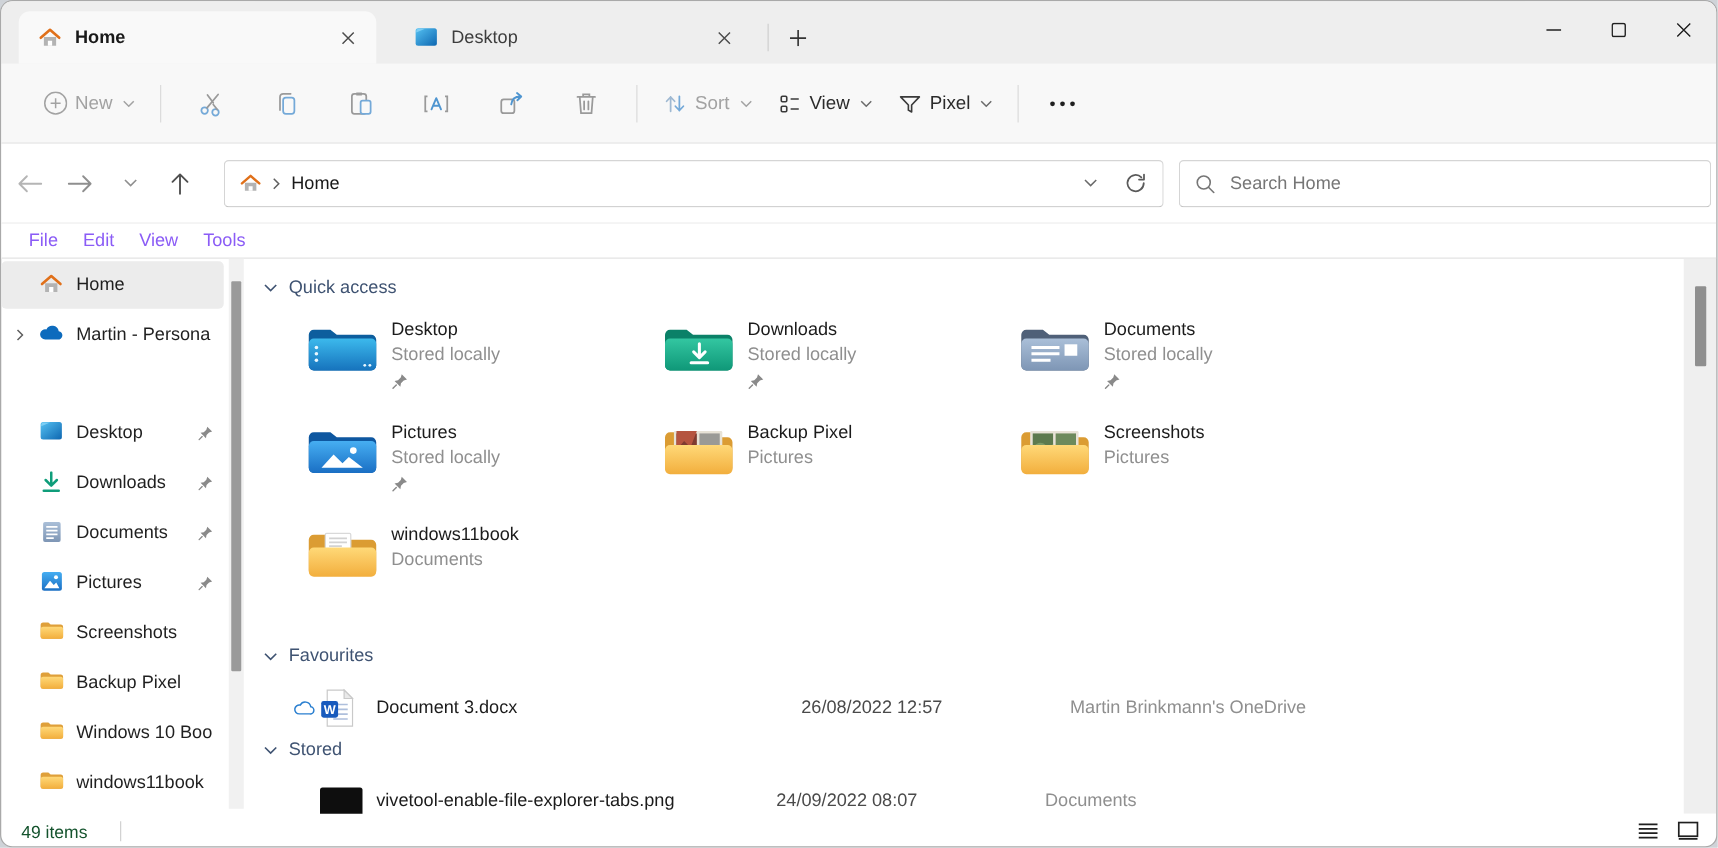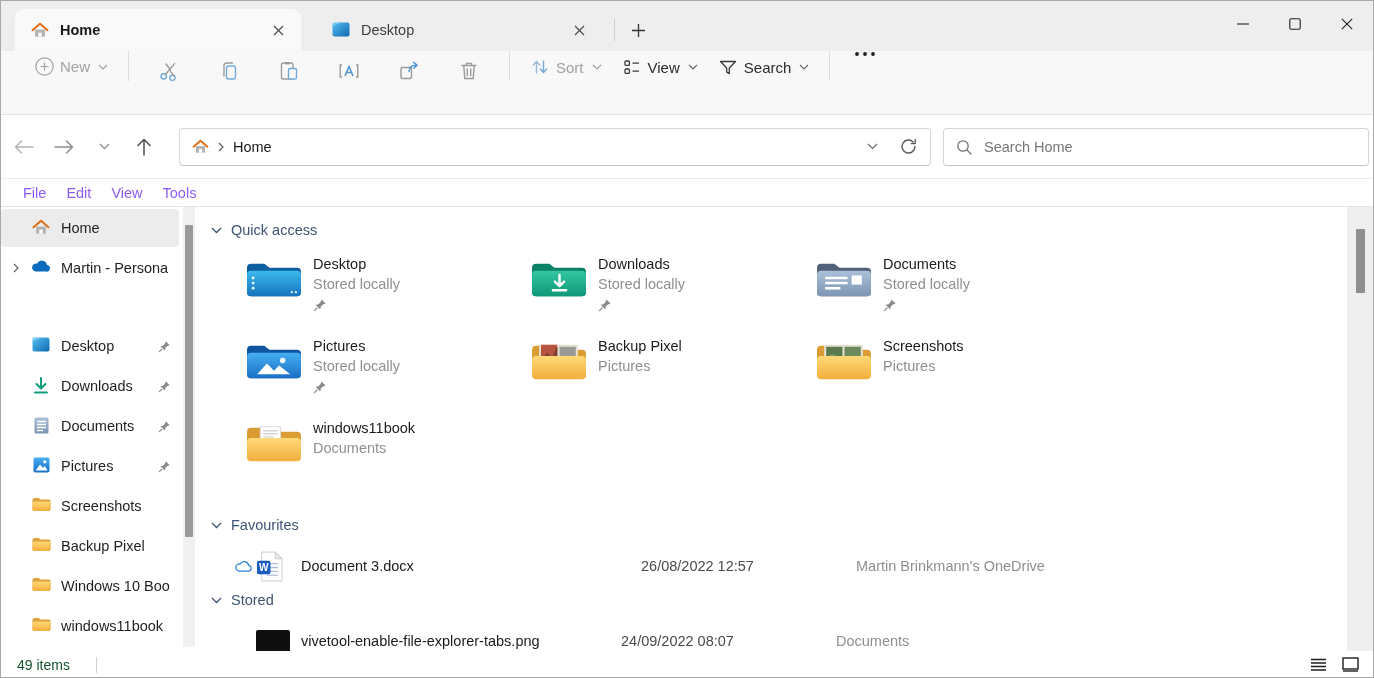--- a/index.html
+++ b/index.html
@@ -1,34 +1,34 @@
 <!DOCTYPE html>
 <html><head>
 <meta charset="utf-8">
 <style>
   html,body{margin:0;padding:0;background:#cfd3d8;font-family:"Liberation Sans",sans-serif;}
   .window{position:relative;width:1374px;height:678px;background:#fff;border:1px solid #a9a9a9;
-          border-radius:0;overflow:hidden;box-sizing:border-box;}
+          border-radius:10px;overflow:hidden;box-sizing:border-box;}
   
   .tabbar{height:50px;background:#eeeeee;display:flex;align-items:flex-end;padding-left:14px;position:relative;}
   .tab{display:flex;align-items:center;height:42px;width:286px;box-sizing:border-box;
        padding:0 10px 0 16px;border-radius:9px 9px 0 0;color:#3d3d3d;font-size:14.5px;}
   .tab.active{background:#f9f9f9;color:#191919;font-weight:bold;}
   .tab + .tab{margin-left:15px;}
   .tab .tab-ico{width:18px;height:16px;margin-right:11px;display:inline-flex;}
   .tab .tab-label{flex:1;}
   .tab-close{width:26px;height:26px;display:flex;align-items:center;justify-content:center;
              color:#5a5a5a;font-size:14px;border-radius:4px;}
   .tab-divider{width:1px;height:22px;background:#cfcfcf;margin:0 8px 10px 12px;}
   .newtab{width:30px;height:30px;margin-bottom:6px;display:flex;align-items:center;justify-content:center;
           color:#333;font-size:18px;border-radius:4px;}
   .caption{position:absolute;top:0;right:0;height:46px;display:flex;}
   .cap-btn{width:52px;height:46px;display:flex;align-items:center;justify-content:center;color:#1f1f1f;}
   
-  .toolbar{height:63px;background:#f8f8f8;border-bottom:1px solid #e2e2e2;display:flex;align-items:flex-start;padding-left:24px;}
+  .toolbar{height:63px;background:#f8f8f8;border-bottom:1px solid #e2e2e2;display:flex;align-items:center;padding-left:24px;}
   .tb-group{display:flex;align-items:center;gap:6px;padding:6px 10px;border-radius:4px;}
   .tb-label{font-size:15px;color:#2b2b2b;}
   .tb-label.disabled{color:#a2a2a2;}
   .tb-chevron{color:#8d8d8d;display:inline-flex;margin-left:2px;}
   .tb-icon{width:40px;height:40px;display:flex;align-items:center;justify-content:center;border-radius:4px;margin:0 10px;}
   .tb-divider{width:1px;height:30px;background:#dcdcdc;margin:0 10px;}
   .tb-more{font-size:18px;letter-spacing:2px;color:#1f1f1f;padding:0 14px;}
   
   .navrow{height:63px;background:#fff;border-bottom:1px solid #ececec;display:flex;align-items:center;}
   .nav-btn{width:34px;height:34px;display:flex;align-items:center;justify-content:center;border-radius:4px;margin-left:6px;}
@@ -254,21 +254,21 @@
       <span class="tb-chevron">
           <svg width="10" height="6" viewBox="0 0 10 6">
             <path d="M1 1l4 4 4-4" fill="none" stroke="#6a6a6a" stroke-width="1.2"></path>
           </svg>
         </span>
     </div>
     <div class="tb-group">
       <svg width="20" height="20" viewBox="0 0 20 20" fill="none">
           <path d="M2.5 4.5h15L11.3 11v5.6l-2.6-1.5V11z" stroke="#3a3a3a" stroke-width="1.3" stroke-linejoin="round"></path>
         </svg>
-      <span class="tb-label">Search</span>
+      <span class="tb-label">Pixel</span>
       <span class="tb-chevron">
           <svg width="10" height="6" viewBox="0 0 10 6">
             <path d="M1 1l4 4 4-4" fill="none" stroke="#6a6a6a" stroke-width="1.2"></path>
           </svg>
         </span>
     </div>
     <div class="tb-divider"></div>
     <div class="tb-more">
       <svg width="22" height="6" viewBox="0 0 22 6">
           <circle cx="3" cy="3" r="1.9" fill="#1f1f1f"></circle>

